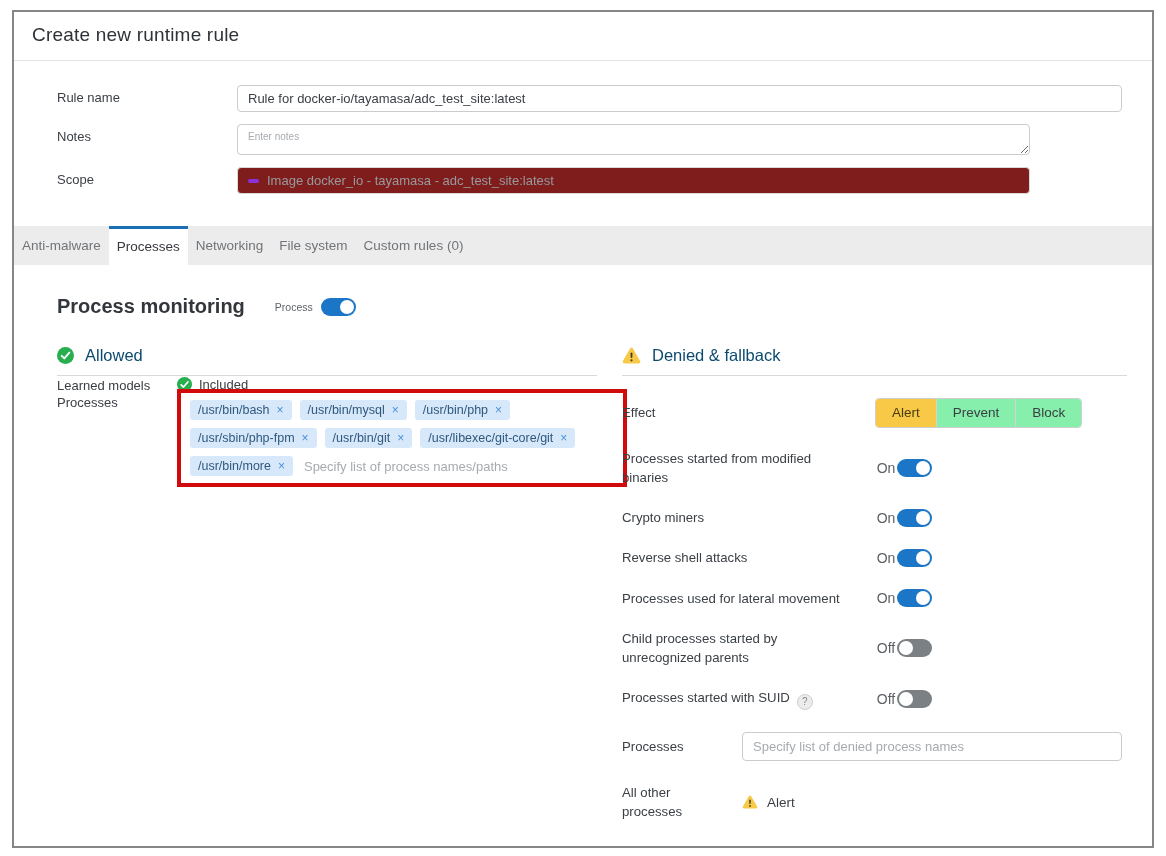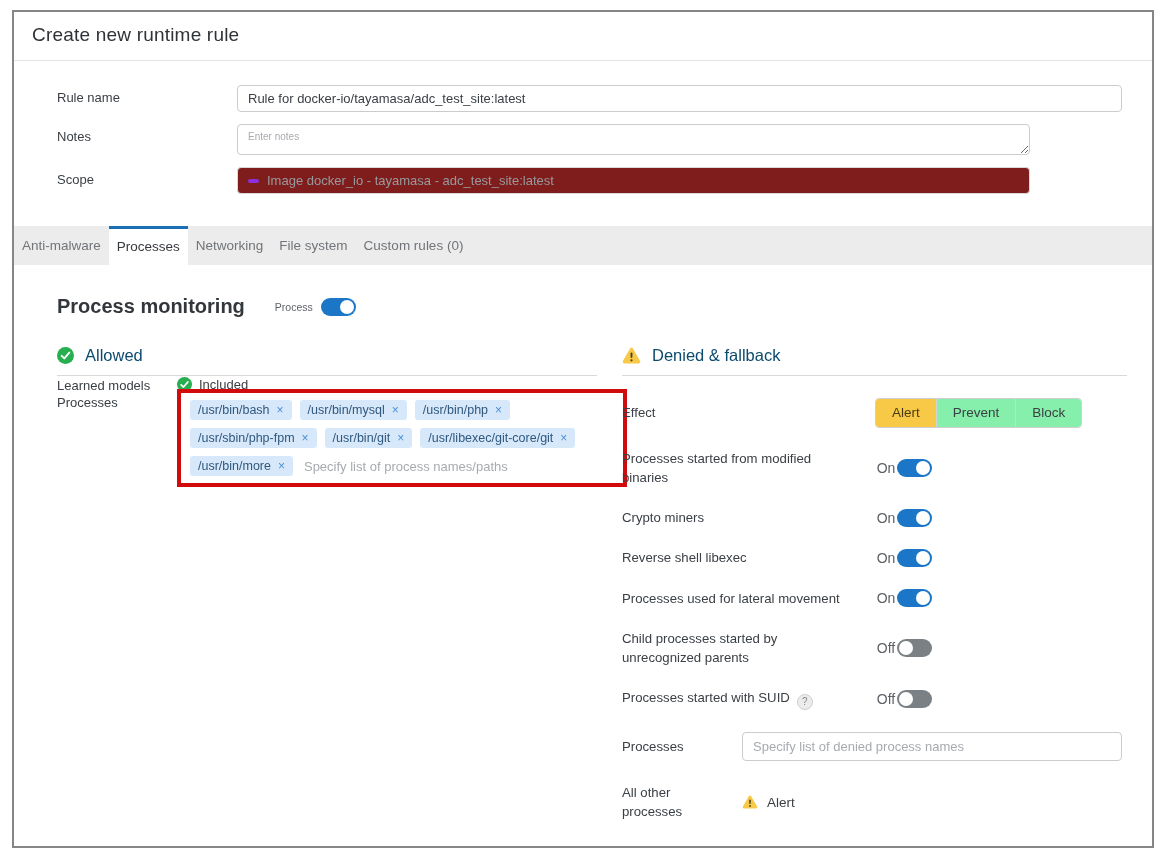--- a/index.html
+++ b/index.html
@@ -235,21 +235,21 @@
             </div>
           </div>
           <div class="drow trow">
             <span class="dlbl">Crypto miners</span>
             <span class="state">On</span>
             <div class="toggle on">
               <div class="knob"></div>
             </div>
           </div>
           <div class="drow trow">
-            <span class="dlbl">Reverse shell libexec</span>
+            <span class="dlbl">Reverse shell attacks</span>
             <span class="state">On</span>
             <div class="toggle on">
               <div class="knob"></div>
             </div>
           </div>
           <div class="drow trow">
             <span class="dlbl">Processes used for lateral movement</span>
             <span class="state">On</span>
             <div class="toggle on">
               <div class="knob"></div>

